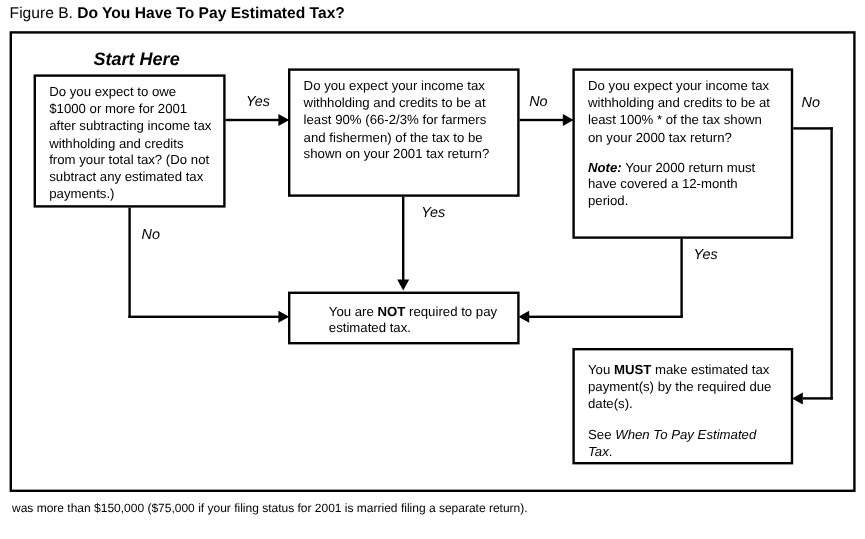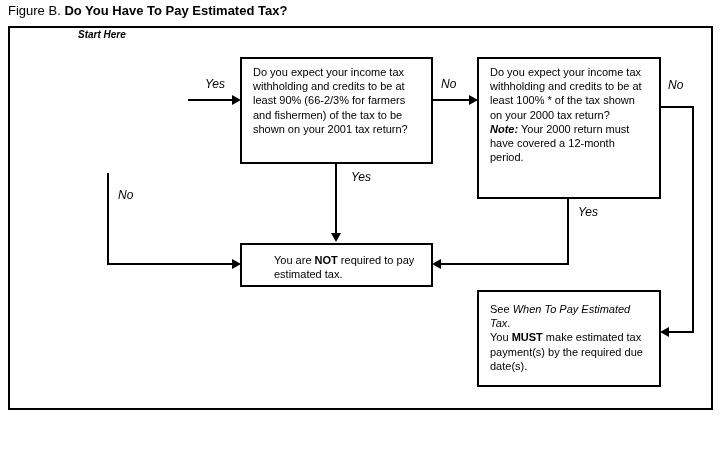--- a/index.html
+++ b/index.html
@@ -46,21 +46,21 @@
   .node {
     position: absolute;
     border: 2px solid #000000;
     box-sizing: border-box;
     background: #ffffff;
     font-size: 11px;
     line-height: 14.2px;
     padding: 6px 9px 5px 11px;
   }
   .node p { margin: 0; }
-  .node p + p { }
+  .node p + p { margin-top: 11px; }
   .b { font-weight: bold; }
   .i { font-style: italic; }
   .bi { font-weight: bold; font-style: italic; }
 
   #node-q1 { left: 28px;  top: 62px;  width: 160px; height: 111px; }
   #node-q2 { left: 240px; top: 57px;  width: 193px; height: 107px; }
   #node-q3 { left: 477px; top: 57px;  width: 184px; height: 142px; }
   #node-not  { left: 240px; top: 243px; width: 193px; height: 44px;
                padding-top: 8px; padding-left: 32px; }
   #node-must { left: 477px; top: 290px; width: 184px; height: 97px;
@@ -98,22 +98,22 @@
   .edge-label {
     position: absolute;
     font-size: 12px;
     font-style: italic;
     white-space: nowrap;
   }
 
   .start-here {
     position: absolute;
     left: 78px;
-    top: 29px;
-    font-size: 10px;
+    top: 41px;
+    font-size: 15px;
     font-weight: bold;
     font-style: italic;
     white-space: nowrap;
   }
 
   
   .footnote {
     position: absolute;
     left: 10px;
     top: 418px;
@@ -129,37 +129,40 @@
 
   <div class="title-row">
     <span class="title-figure">Figure B.</span>
     <span class="title-main">Do You Have To Pay Estimated Tax?</span>
   </div>
 
   <div class="outer-frame"></div>
 
   <div class="start-here">Start Here</div>
 
+  <div class="node" id="node-q1">
+    <p>Do you expect to owe $1000 or more for 2001 after subtracting income tax withholding and credits from your total tax? (Do not subtract any estimated tax payments.)</p>
+  </div>
 
   <div class="node" id="node-q2">
     <p>Do you expect your income tax withholding and credits to be at least 90% (66-2/3% for farmers and fishermen) of the tax to be shown on your 2001 tax return?</p>
   </div>
 
   <div class="node" id="node-q3">
     <p>Do you expect your income tax withholding and credits to be at least 100% * of the tax shown on your 2000 tax return?</p>
     <p><span class="bi">Note:</span><span> Your 2000 return must have covered a 12-month period.</span></p>
   </div>
 
   <div class="node" id="node-not">
     <p><span>You are </span><span class="b">NOT</span><span> required to pay estimated tax.</span></p>
   </div>
 
   <div class="node" id="node-must">
+    <p><span>You </span><span class="b">MUST</span><span> make estimated tax payment(s) by the required due date(s).</span></p>
     <p><span>See </span><span class="i">When To Pay Estimated Tax</span><span>.</span></p>
-    <p><span>You </span><span class="b">MUST</span><span> make estimated tax payment(s) by the required due date(s).</span></p>
   </div>
 
   <div class="ln h" style="left:188px; top:99px; width:45px;"></div>
   <div class="arrow right" style="left:232px; top:95px;"></div>
   <div class="edge-label" style="left:205px; top:77px;">Yes</div>
 
   <div class="ln v" style="left:107px; top:173px; height:92px;"></div>
   <div class="ln h" style="left:107px; top:263px; width:126px;"></div>
   <div class="arrow right" style="left:232px; top:259px;"></div>
   <div class="edge-label" style="left:118px; top:188px;">No</div>
@@ -177,15 +180,16 @@
   <div class="arrow left" style="left:432px; top:259px;"></div>
   <div class="edge-label" style="left:578px; top:205px;">Yes</div>
 
   <div class="ln h" style="left:661px; top:106px; width:33px;"></div>
   <div class="ln v" style="left:692px; top:106px; height:227px;"></div>
   <div class="ln h" style="left:669px; top:331px; width:25px;"></div>
   <div class="arrow left" style="left:660px; top:327px;"></div>
   <div class="edge-label" style="left:668px; top:78px;">No</div>
 
   <div class="footnote">
+    <div>was more than $150,000 ($75,000 if your filing status for 2001 is married filing a separate return).</div>
   </div>
 
 </div>
 
 </body></html>

